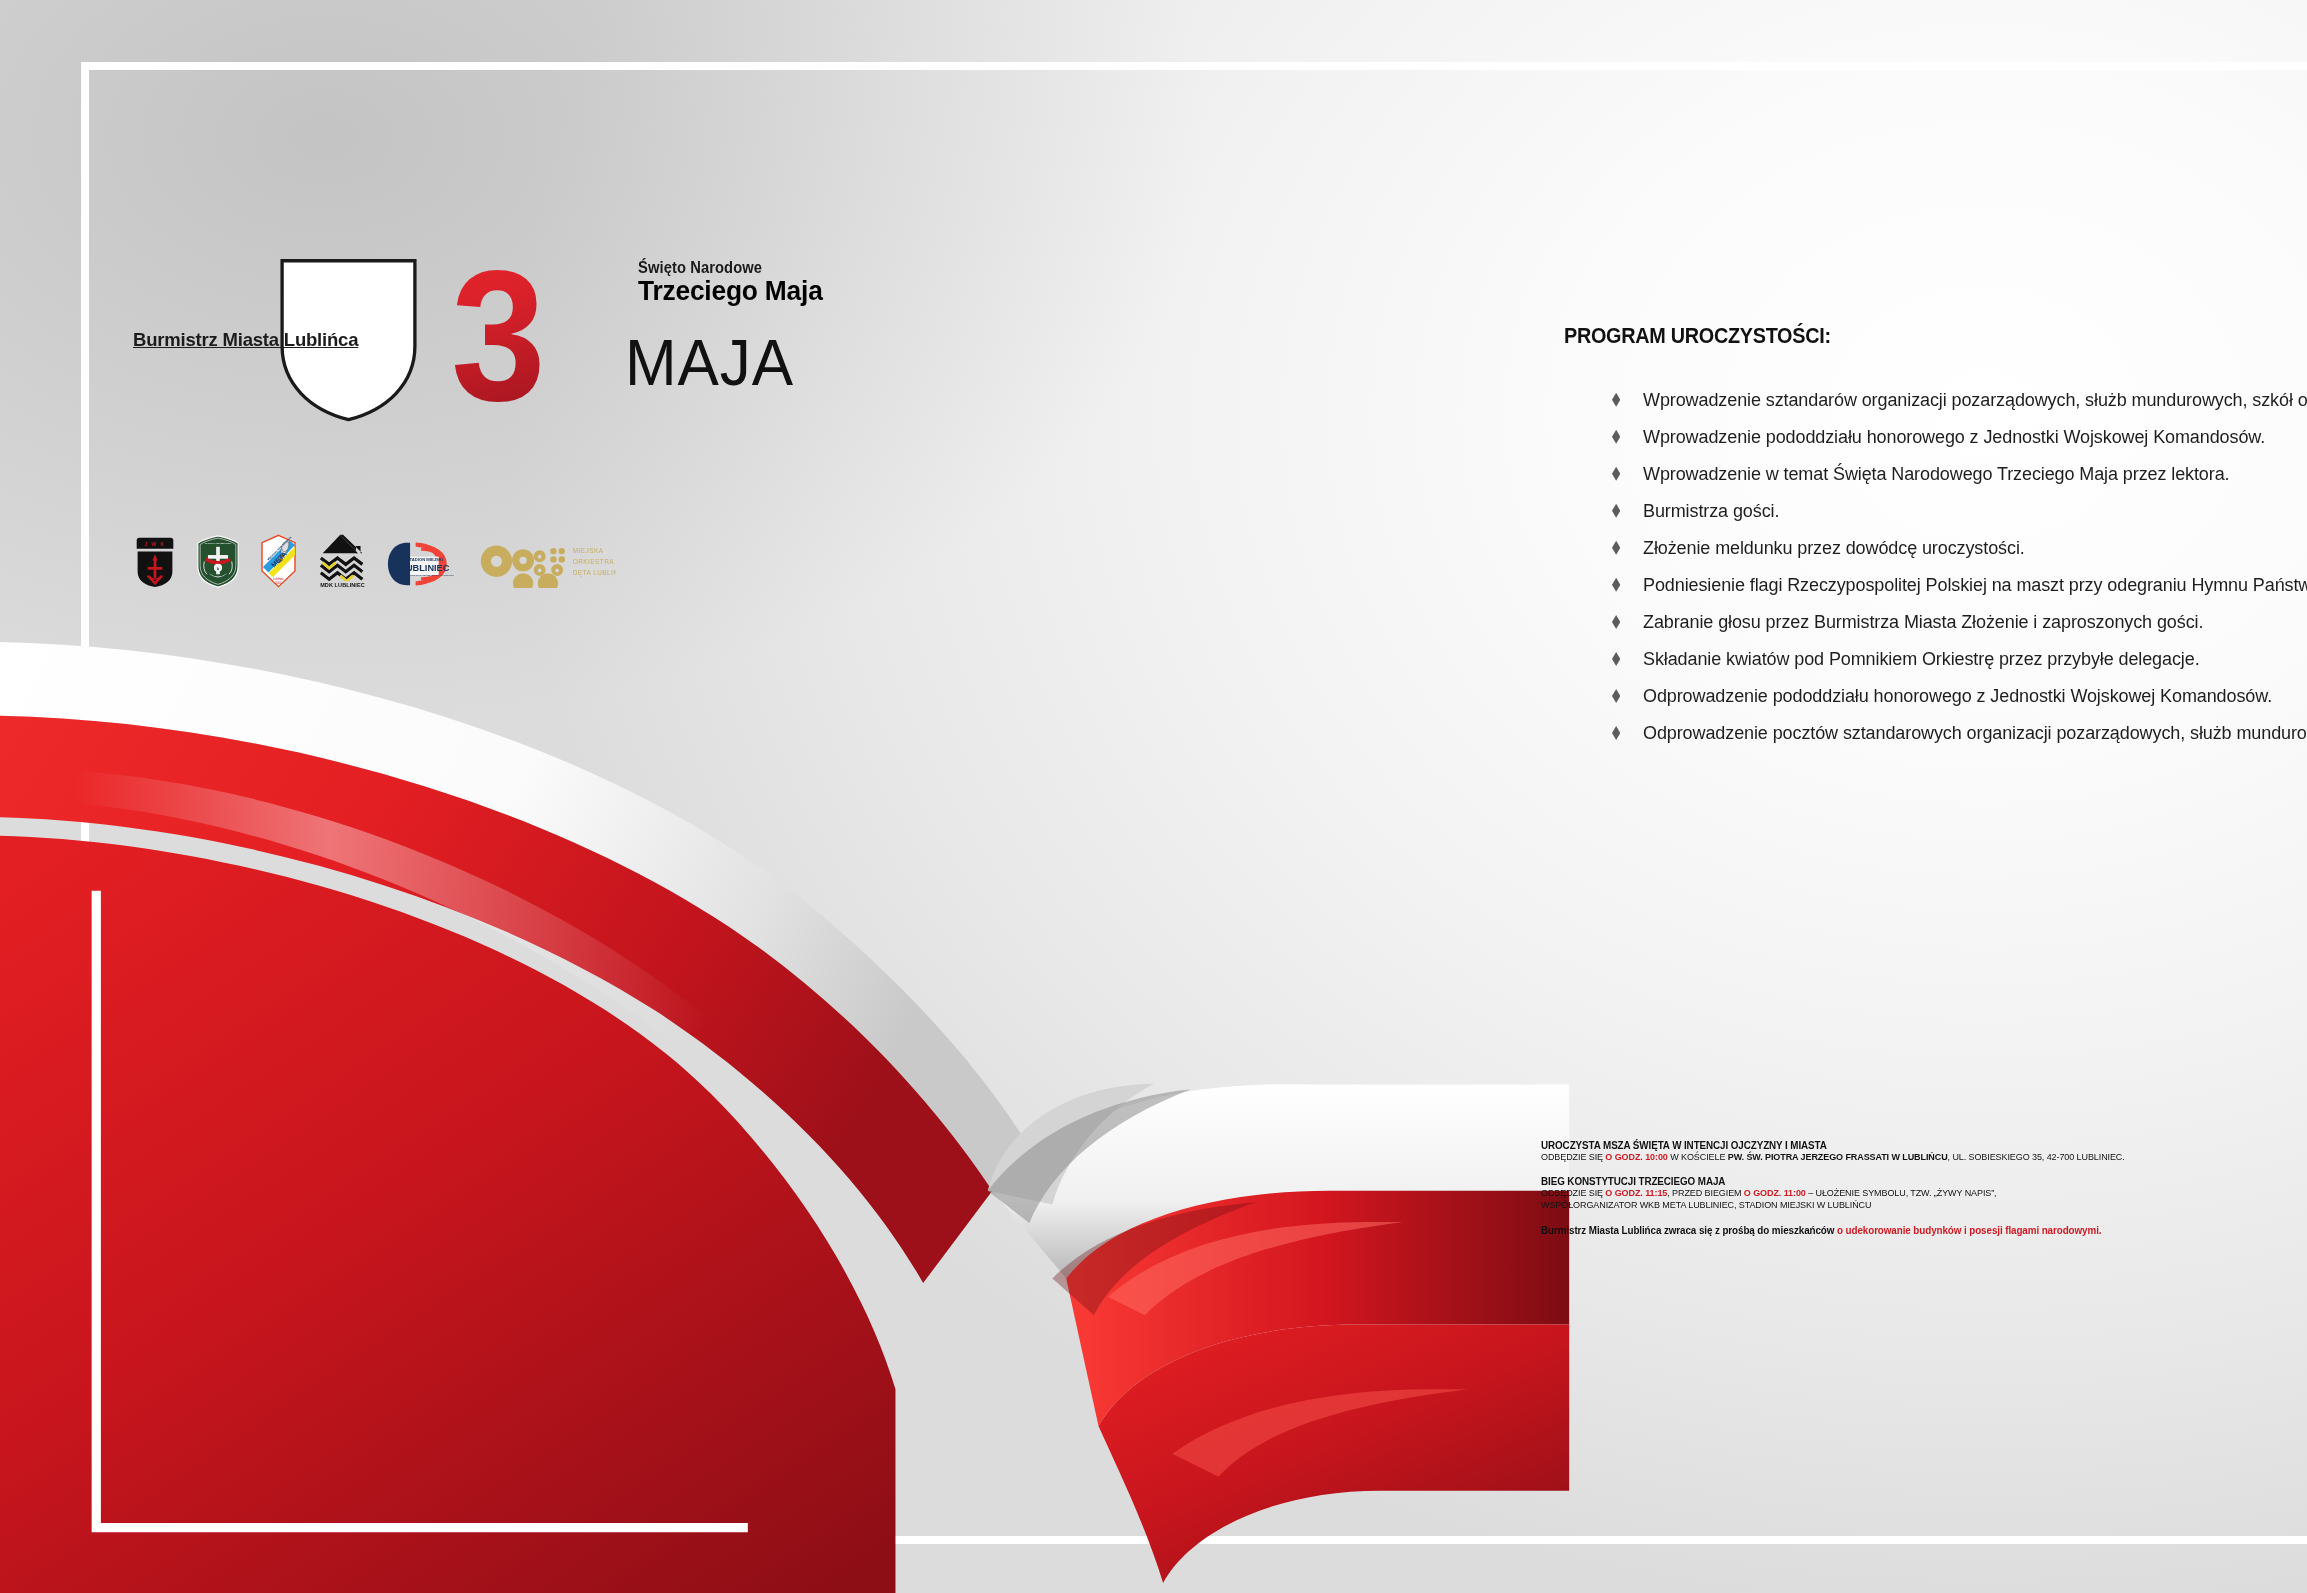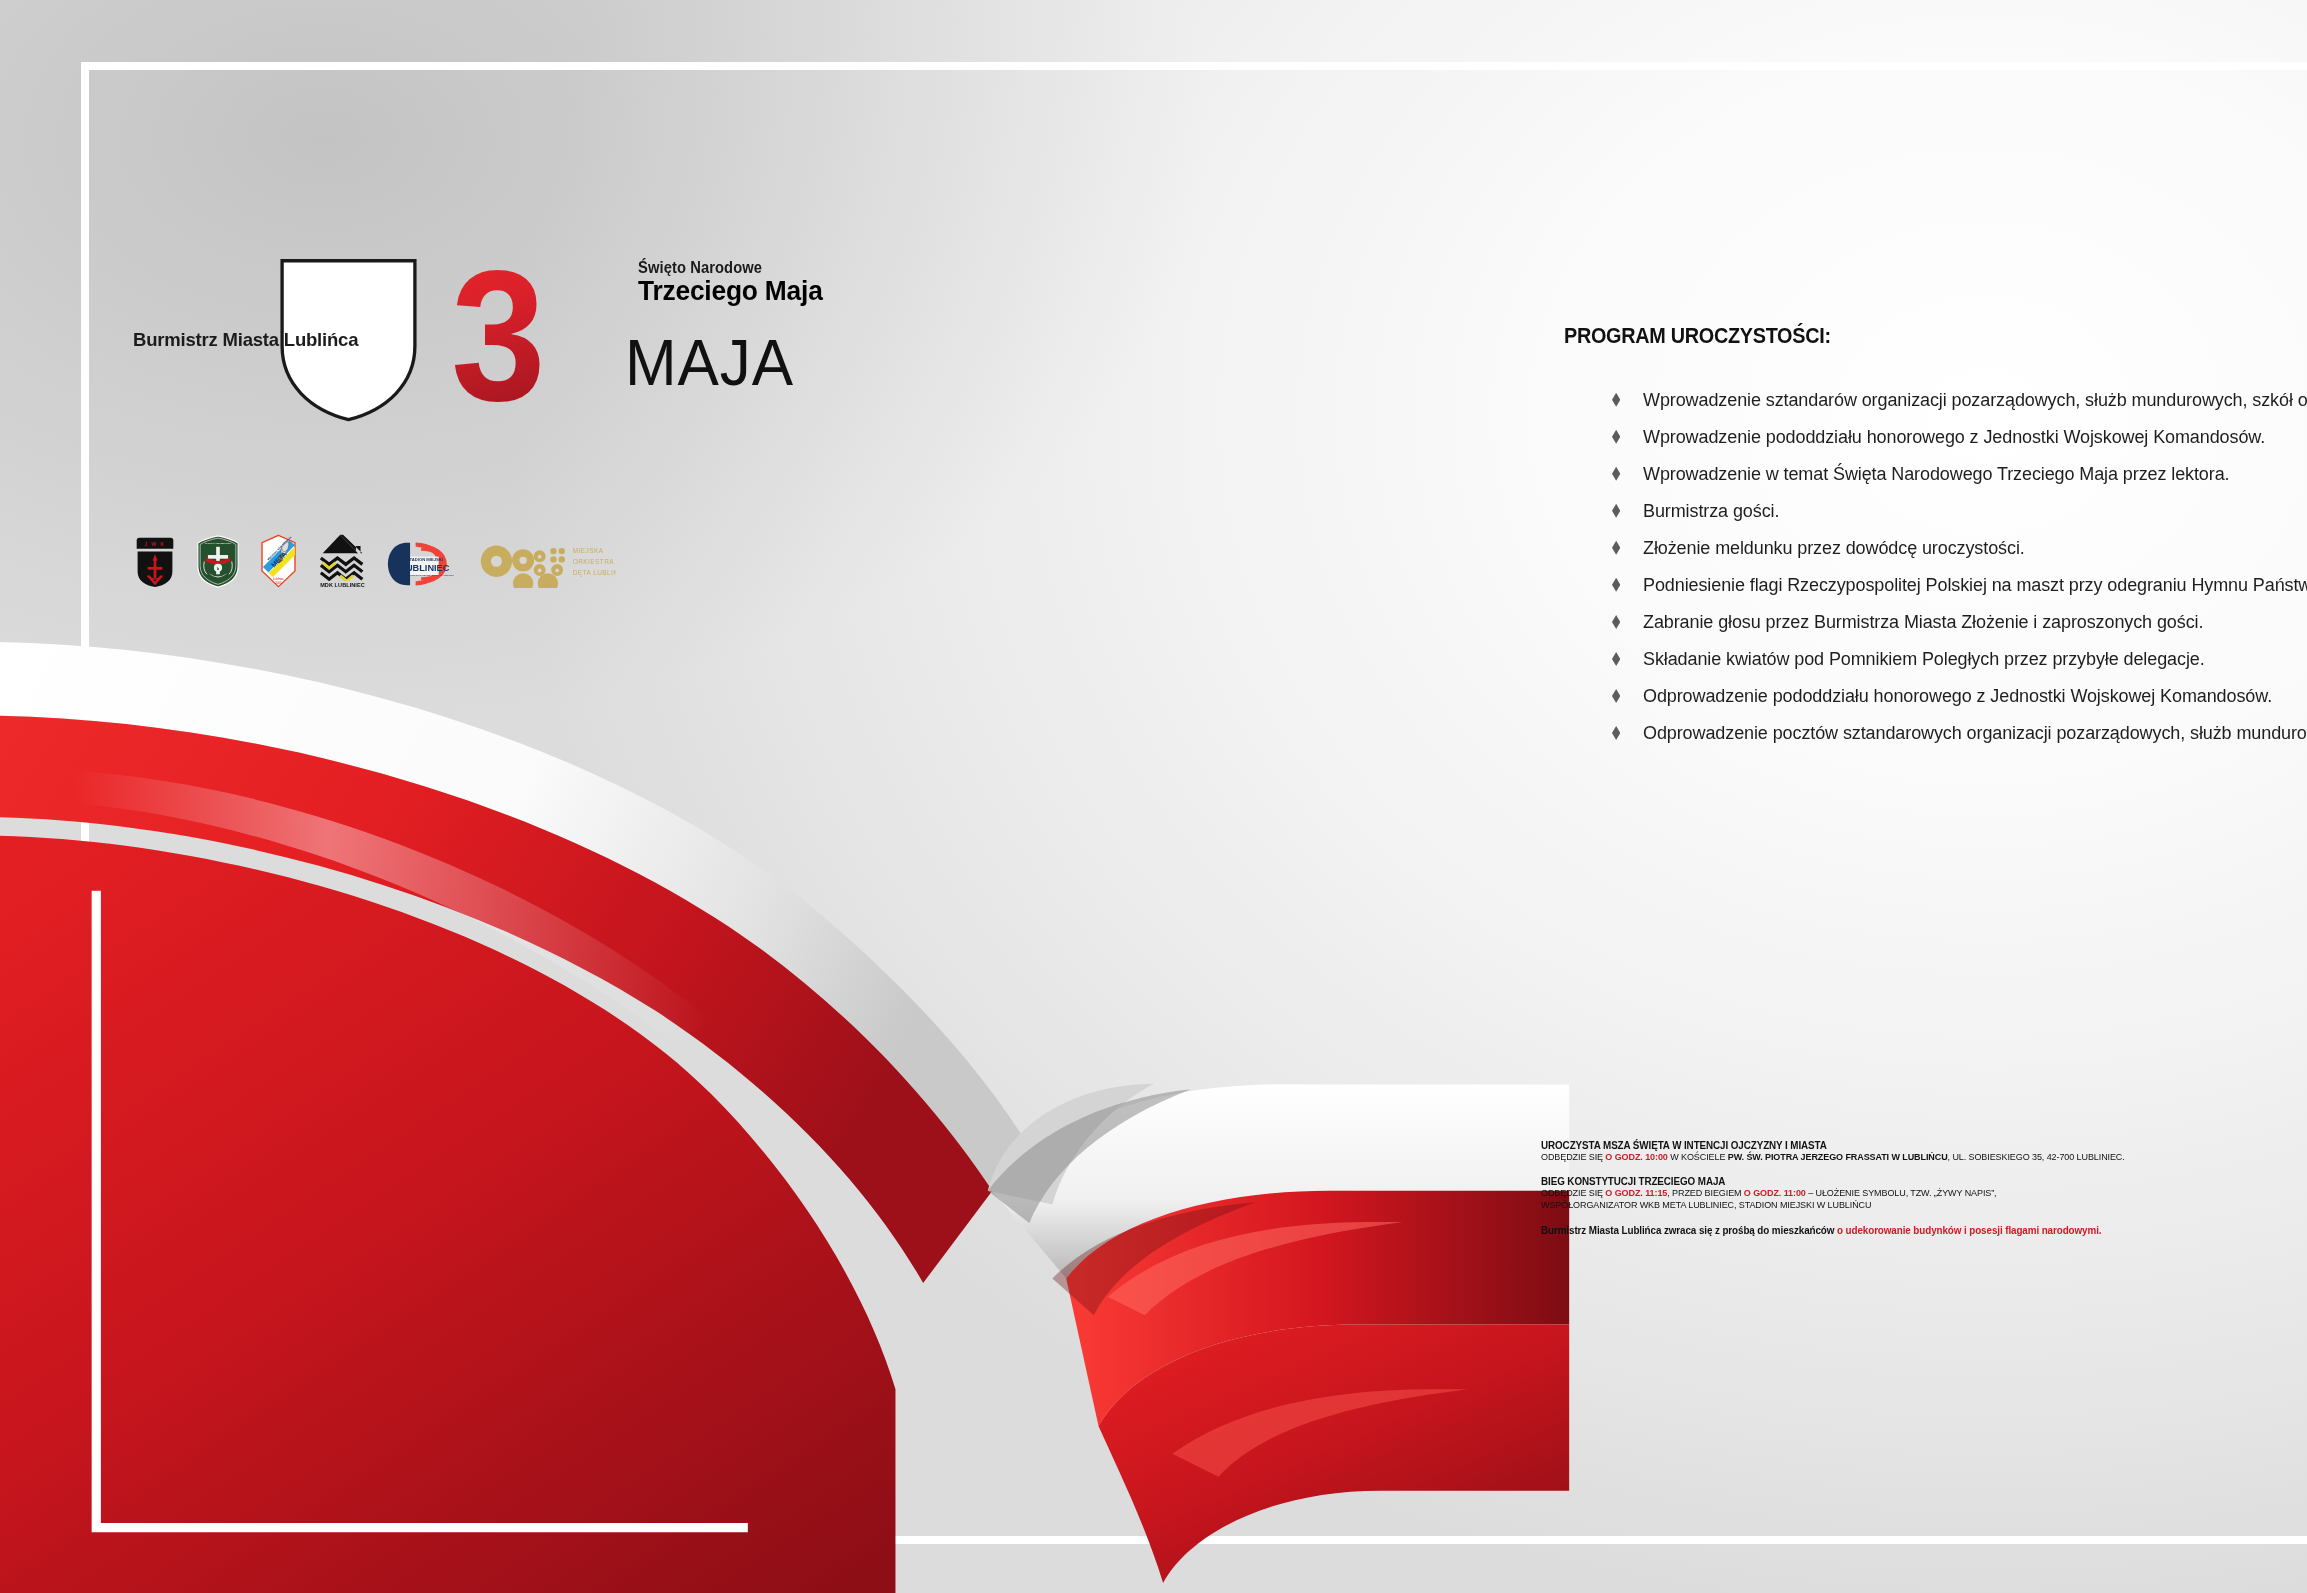--- a/index.html
+++ b/index.html
@@ -74,21 +74,21 @@
     position:absolute; left:174px; top:69px;
     font-size:62px; font-weight:400; letter-spacing:0.9px; color:#111;
     transform:scaleY(1.06); transform-origin:left top;
   }
 
   
   .invite{
     position:absolute; left:133px; top:328px; width:807px;
     color:#1c1c1c;
   }
-  .invite .l{ font-size:18.5px; line-height:1.30; font-weight:bold; letter-spacing:-0.2px; white-space:nowrap; }
+  .invite .l{ font-size:18.5px; line-height:1.30; font-weight:bold; letter-spacing:-0.2px; white-space:nowrap;text-decoration:underline; }
   .invite .strong{ font-weight:bold; }
   .invite .red{ color:#cf1a24; font-weight:bold; }
   .invite .gap{ height:12px; }
 
   
   .sponsors{
     position:absolute; left:133px; top:533px;
     display:flex; align-items:flex-end; gap:17.5px;
   }
   .sponsor{ display:flex; flex-direction:column; align-items:center; }
@@ -372,21 +372,21 @@
   <div class="right-col">
     <div class="prog-title">PROGRAM UROCZYSTOŚCI:</div>
     <ul class="prog-list">
       <li><span class="bullet"></span><span>Wprowadzenie sztandarów organizacji pozarządowych, służb mundurowych, szkół oraz środowisk kombatanckich.</span></li>
       <li><span class="bullet"></span><span>Wprowadzenie pododdziału honorowego z Jednostki Wojskowej Komandosów.</span></li>
       <li><span class="bullet"></span><span>Wprowadzenie w temat Święta Narodowego Trzeciego Maja przez lektora.</span></li>
       <li><span class="bullet"></span><span>Burmistrza gości.</span></li>
       <li><span class="bullet"></span><span>Złożenie meldunku przez dowódcę uroczystości.</span></li>
       <li><span class="bullet"></span><span>Podniesienie flagi Rzeczypospolitej Polskiej na maszt przy odegraniu Hymnu Państwowego przez Miejską Orkiestrę Dętą Lubliniec.</span></li>
       <li><span class="bullet"></span><span>Zabranie głosu przez Burmistrza Miasta Złożenie i zaproszonych gości.</span></li>
-      <li><span class="bullet"></span><span>Składanie kwiatów pod Pomnikiem Poległych przez przybyłe delegacje.</span></li>
+      <li><span class="bullet"></span><span>Składanie kwiatów pod Pomnikiem Orkiestrę przez przybyłe delegacje.</span></li>
       <li><span class="bullet"></span><span>Odprowadzenie pododdziału honorowego z Jednostki Wojskowej Komandosów.</span></li>
       <li><span class="bullet"></span><span>Odprowadzenie pocztów sztandarowych organizacji pozarządowych, służb mundurowych, szkół oraz środowisk kombatanckich.</span></li>
     </ul>
   </div>
 
   <div class="footer">
 
     <div class="fb">
       <div class="hd">UROCZYSTA MSZA ŚWIĘTA W INTENCJI OJCZYZNY I MIASTA</div>
       <div class="ln"><span>ODBĘDZIE SIĘ </span><span class="r">O GODZ. 10:00</span><span> W KOŚCIELE </span><span class="b">PW. ŚW. PIOTRA JERZEGO FRASSATI W LUBLIŃCU</span><span>, UL. SOBIESKIEGO 35, 42-700 LUBLINIEC.</span></div>

